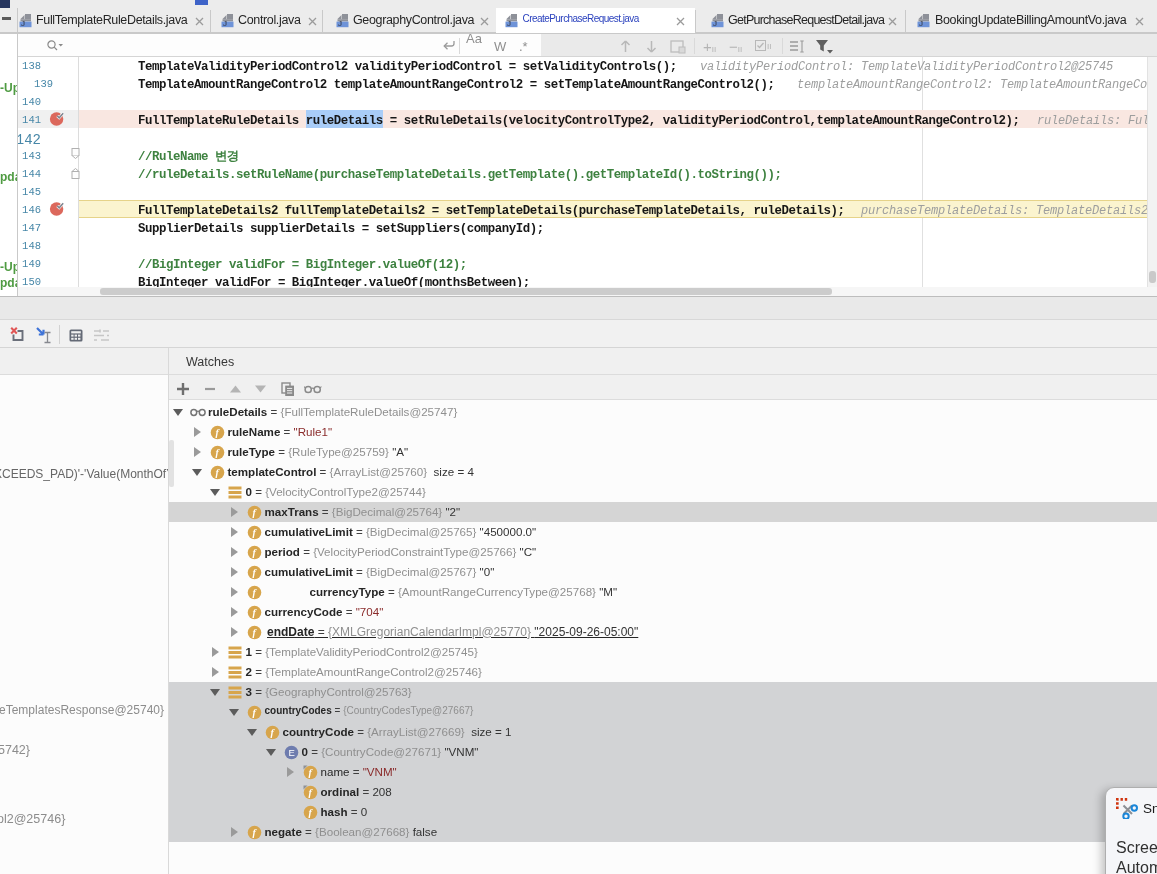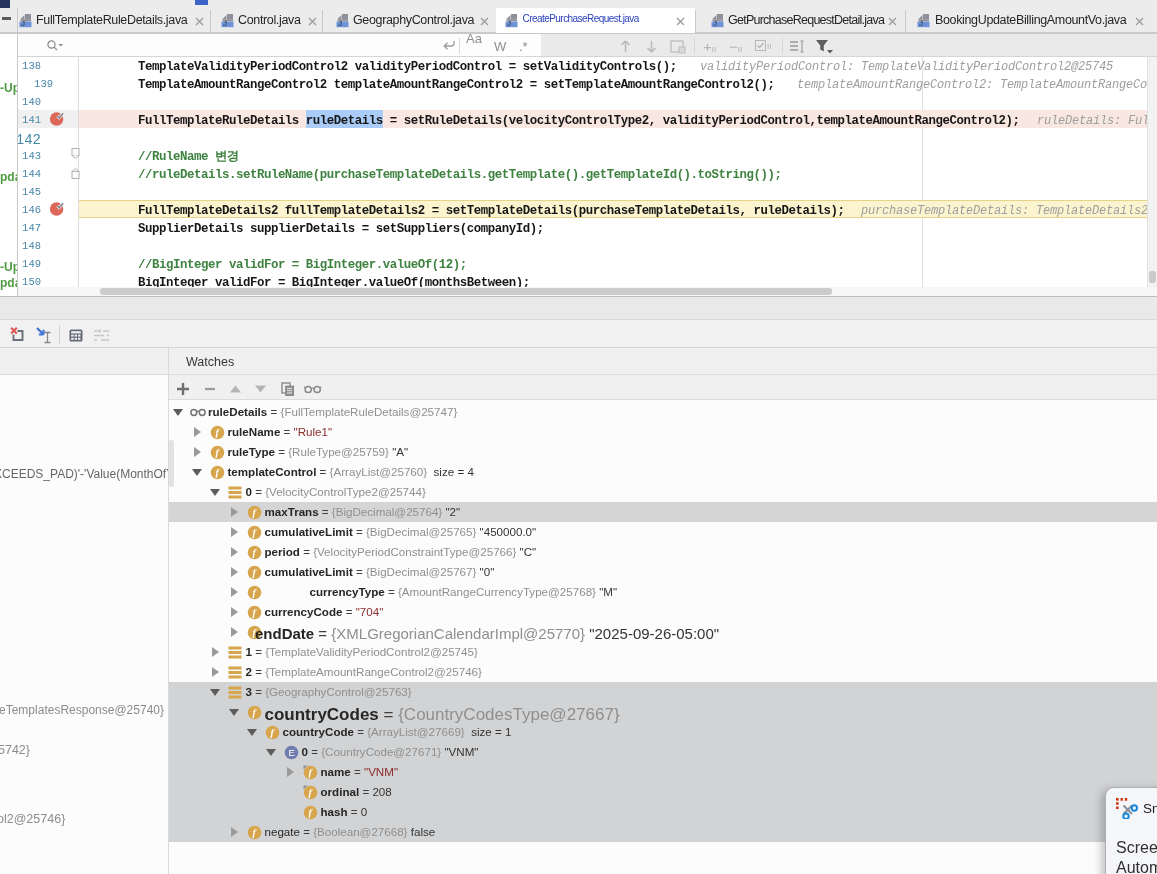--- a/index.html
+++ b/index.html
@@ -351,21 +351,21 @@
       <text x="5.4" y="11" font-family="Liberation Serif" font-style="italic" font-weight="bold" font-size="10" fill="#ffffff">f</text>
     </svg>
 <div class="abs" style="left:264.5px;top:604.5px;font-size:11.6px;color:#262626;white-space:pre;"><span style="font-weight:bold;">currencyCode</span><span style="color:#3f3f3f;font-weight:normal;"> = </span><span style="color:#8f8f8f;font-weight:normal;"></span><span style="color:#8a2b2b;font-weight:normal;">"704"</span></div>
 <svg class="abs" style="left:229px;top:626px" width="10" height="12" viewBox="0 0 10 12">
       <polygon points="2,1 9,6 2,11" fill="#9a9a9a"></polygon>
     </svg>
 <svg class="abs" style="left:247px;top:624.5px" width="15" height="15" viewBox="0 0 15 15">
       <circle cx="7.5" cy="7.5" r="6.8" fill="#d7a54c"></circle>
       <text x="5.4" y="11" font-family="Liberation Serif" font-style="italic" font-weight="bold" font-size="10" fill="#ffffff">f</text>
     </svg>
-<div class="abs" style="left:255px;top:624.5px;font-size:15px;color:#262626;white-space:pre;"><span style="font-weight:bold;">endDate</span><span style="color:#3f3f3f;font-weight:normal;"> = </span><span style="color:#8f8f8f;font-weight:normal;">{XMLGregorianCalendarImpl@25770} </span><span style="color:#333333;font-weight:normal;">"2025-09-26-05:00"</span></div>
+<div class="abs" style="left:267px;top:624.5px;font-size:12px;color:#262626;white-space:pre;text-decoration:underline;"><span style="font-weight:bold;">endDate</span><span style="color:#3f3f3f;font-weight:normal;"> = </span><span style="color:#8f8f8f;font-weight:normal;">{XMLGregorianCalendarImpl@25770} </span><span style="color:#333333;font-weight:normal;">"2025-09-26-05:00"</span></div>
 <svg class="abs" style="left:210px;top:646px" width="10" height="12" viewBox="0 0 10 12">
       <polygon points="2,1 9,6 2,11" fill="#9a9a9a"></polygon>
     </svg>
 <svg class="abs" style="left:228px;top:645.5px" width="14" height="13" viewBox="0 0 14 13">
       <rect x="0.5" y="0.5" width="13" height="3" fill="#d7a54c"></rect>
       <rect x="0.5" y="5" width="13" height="3" fill="#d7a54c"></rect>
       <rect x="0.5" y="9.5" width="13" height="3" fill="#d7a54c"></rect>
     </svg>
 <div class="abs" style="left:245.5px;top:644.5px;font-size:11.6px;color:#262626;white-space:pre;"><span style="font-weight:bold;">1</span><span style="color:#3f3f3f;font-weight:normal;"> = </span><span style="color:#8f8f8f;font-weight:normal;">{TemplateValidityPeriodControl2@25745}</span></div>
 <svg class="abs" style="left:210px;top:666px" width="10" height="12" viewBox="0 0 10 12">
@@ -386,21 +386,21 @@
       <rect x="0.5" y="9.5" width="13" height="3" fill="#d7a54c"></rect>
     </svg>
 <div class="abs" style="left:245.5px;top:684.5px;font-size:11.6px;color:#262626;white-space:pre;"><span style="font-weight:bold;">3</span><span style="color:#3f3f3f;font-weight:normal;"> = </span><span style="color:#8f8f8f;font-weight:normal;">{GeographyControl@25763}</span></div>
 <svg class="abs" style="left:228px;top:707px" width="12" height="10" viewBox="0 0 12 10">
       <polygon points="1,2 11,2 6,9" fill="#5c5c5c"></polygon>
     </svg>
 <svg class="abs" style="left:247px;top:704.5px" width="15" height="15" viewBox="0 0 15 15">
       <circle cx="7.5" cy="7.5" r="6.8" fill="#d7a54c"></circle>
       <text x="5.4" y="11" font-family="Liberation Serif" font-style="italic" font-weight="bold" font-size="10" fill="#ffffff">f</text>
     </svg>
-<div class="abs" style="left:264.5px;top:704.5px;font-size:17px;color:#262626;white-space:pre;"><span style="font-weight:bold;">countryCodes</span><span style="color:#3f3f3f;font-weight:normal;"> = </span><span style="color:#8f8f8f;font-weight:normal;">{CountryCodesType@27667}</span></div>
+<div class="abs" style="left:264.5px;top:704.5px;font-size:10px;color:#262626;white-space:pre;"><span style="font-weight:bold;">countryCodes</span><span style="color:#3f3f3f;font-weight:normal;"> = </span><span style="color:#8f8f8f;font-weight:normal;">{CountryCodesType@27667}</span></div>
 <svg class="abs" style="left:246px;top:727px" width="12" height="10" viewBox="0 0 12 10">
       <polygon points="1,2 11,2 6,9" fill="#5c5c5c"></polygon>
     </svg>
 <svg class="abs" style="left:265px;top:724.5px" width="15" height="15" viewBox="0 0 15 15">
       <circle cx="7.5" cy="7.5" r="6.8" fill="#d7a54c"></circle>
       <text x="5.4" y="11" font-family="Liberation Serif" font-style="italic" font-weight="bold" font-size="10" fill="#ffffff">f</text>
     </svg>
 <div class="abs" style="left:282.5px;top:724.5px;font-size:11.6px;color:#262626;white-space:pre;"><span style="font-weight:bold;">countryCode</span><span style="color:#3f3f3f;font-weight:normal;"> = </span><span style="color:#8f8f8f;font-weight:normal;">{ArrayList@27669}  </span><span style="color:#333333;font-weight:normal;">size = 1</span></div>
 <svg class="abs" style="left:265px;top:747px" width="12" height="10" viewBox="0 0 12 10">
       <polygon points="1,2 11,2 6,9" fill="#5c5c5c"></polygon>
@@ -411,40 +411,40 @@
     </svg>
 <div class="abs" style="left:301.5px;top:744.5px;font-size:11.6px;color:#262626;white-space:pre;"><span style="font-weight:bold;">0</span><span style="color:#3f3f3f;font-weight:normal;"> = </span><span style="color:#8f8f8f;font-weight:normal;">{CountryCode@27671} </span><span style="color:#333333;font-weight:normal;">"VNM"</span></div>
 <svg class="abs" style="left:285px;top:766px" width="10" height="12" viewBox="0 0 10 12">
       <polygon points="2,1 9,6 2,11" fill="#9a9a9a"></polygon>
     </svg>
 <svg class="abs" style="left:303px;top:764.5px" width="15" height="15" viewBox="0 0 15 15">
       <circle cx="7.5" cy="7.5" r="6.8" fill="#d7a54c"></circle>
       <path d="M0,4 L0,0 L4,0 Z" fill="#8f9296" transform="translate(0.5,0.5)"></path>
       <text x="5.4" y="11" font-family="Liberation Serif" font-style="italic" font-weight="bold" font-size="10" fill="#ffffff">f</text>
     </svg>
-<div class="abs" style="left:320.5px;top:764.5px;font-size:11.6px;color:#262626;white-space:pre;"><span style="font-weight:bold;">name</span><span style="color:#3f3f3f;font-weight:normal;"> = </span><span style="color:#8f8f8f;font-weight:normal;"></span><span style="color:#8a2b2b;font-weight:normal;">"VNM"</span></div>
+<div class="abs" style="left:320.5px;top:764.5px;font-size:11.6px;color:#262626;white-space:pre;"><span style="font-weight:normal;">name</span><span style="color:#3f3f3f;font-weight:normal;"> = </span><span style="color:#8f8f8f;font-weight:normal;"></span><span style="color:#8a2b2b;font-weight:normal;">"VNM"</span></div>
 <svg class="abs" style="left:303px;top:784.5px" width="15" height="15" viewBox="0 0 15 15">
       <circle cx="7.5" cy="7.5" r="6.8" fill="#d7a54c"></circle>
       <path d="M0,4 L0,0 L4,0 Z" fill="#8f9296" transform="translate(0.5,0.5)"></path>
       <text x="5.4" y="11" font-family="Liberation Serif" font-style="italic" font-weight="bold" font-size="10" fill="#ffffff">f</text>
     </svg>
 <div class="abs" style="left:320.5px;top:784.5px;font-size:11.6px;color:#262626;white-space:pre;"><span style="font-weight:bold;">ordinal</span><span style="color:#3f3f3f;font-weight:normal;"> = </span><span style="color:#8f8f8f;font-weight:normal;"></span><span style="color:#333333;font-weight:normal;">208</span></div>
 <svg class="abs" style="left:303px;top:804.5px" width="15" height="15" viewBox="0 0 15 15">
       <circle cx="7.5" cy="7.5" r="6.8" fill="#d7a54c"></circle>
       <text x="5.4" y="11" font-family="Liberation Serif" font-style="italic" font-weight="bold" font-size="10" fill="#ffffff">f</text>
     </svg>
 <div class="abs" style="left:320.5px;top:804.5px;font-size:11.6px;color:#262626;white-space:pre;"><span style="font-weight:bold;">hash</span><span style="color:#3f3f3f;font-weight:normal;"> = </span><span style="color:#8f8f8f;font-weight:normal;"></span><span style="color:#333333;font-weight:normal;">0</span></div>
 <svg class="abs" style="left:229px;top:826px" width="10" height="12" viewBox="0 0 10 12">
       <polygon points="2,1 9,6 2,11" fill="#9a9a9a"></polygon>
     </svg>
 <svg class="abs" style="left:247px;top:824.5px" width="15" height="15" viewBox="0 0 15 15">
       <circle cx="7.5" cy="7.5" r="6.8" fill="#d7a54c"></circle>
       <text x="5.4" y="11" font-family="Liberation Serif" font-style="italic" font-weight="bold" font-size="10" fill="#ffffff">f</text>
     </svg>
-<div class="abs" style="left:264.5px;top:824.5px;font-size:11.6px;color:#262626;white-space:pre;"><span style="font-weight:normal;">negate</span><span style="color:#3f3f3f;font-weight:normal;"> = </span><span style="color:#8f8f8f;font-weight:normal;">{Boolean@27668} </span><span style="color:#333333;font-weight:normal;">false</span></div>
+<div class="abs" style="left:264.5px;top:824.5px;font-size:11.6px;color:#262626;white-space:pre;"><span style="font-weight:bold;">negate</span><span style="color:#3f3f3f;font-weight:normal;"> = </span><span style="color:#8f8f8f;font-weight:normal;">{Boolean@27668} </span><span style="color:#333333;font-weight:normal;">false</span></div>
 <div class="abs" style="left:169px;top:440px;width:5px;height:47px;background:#e2e2e2;border-radius:2px;"></div>
 <div class="abs" style="left:1105px;top:787px;width:60px;height:95px;background:#f5f6f9;
 border:1px solid #aeaeae;border-radius:9px 0 0 0;box-shadow:-4px 2px 9px rgba(0,0,0,0.22);"></div>
 <svg class="abs" style="left:1116px;top:798px" width="23" height="21" viewBox="0 0 23 21">
 <path d="M1.3,11 L1.3,1.3 L12,1.3" fill="none" stroke="#d0350f" stroke-width="2.7" stroke-dasharray="2.4,1.9"></path>
 <path d="M7.5,7.5 L16,16 M16,7.5 L7.5,16" stroke="#8c9096" stroke-width="2.1"></path>
 <circle cx="18.3" cy="10" r="2.7" fill="none" stroke="#1a86d9" stroke-width="2"></circle>
 <circle cx="10" cy="18.3" r="2.7" fill="none" stroke="#1a86d9" stroke-width="2"></circle>
 </svg>
 <div class="abs" style="left:1143px;top:801px;font-size:13.5px;color:#1a1a1a;">Sni</div>

